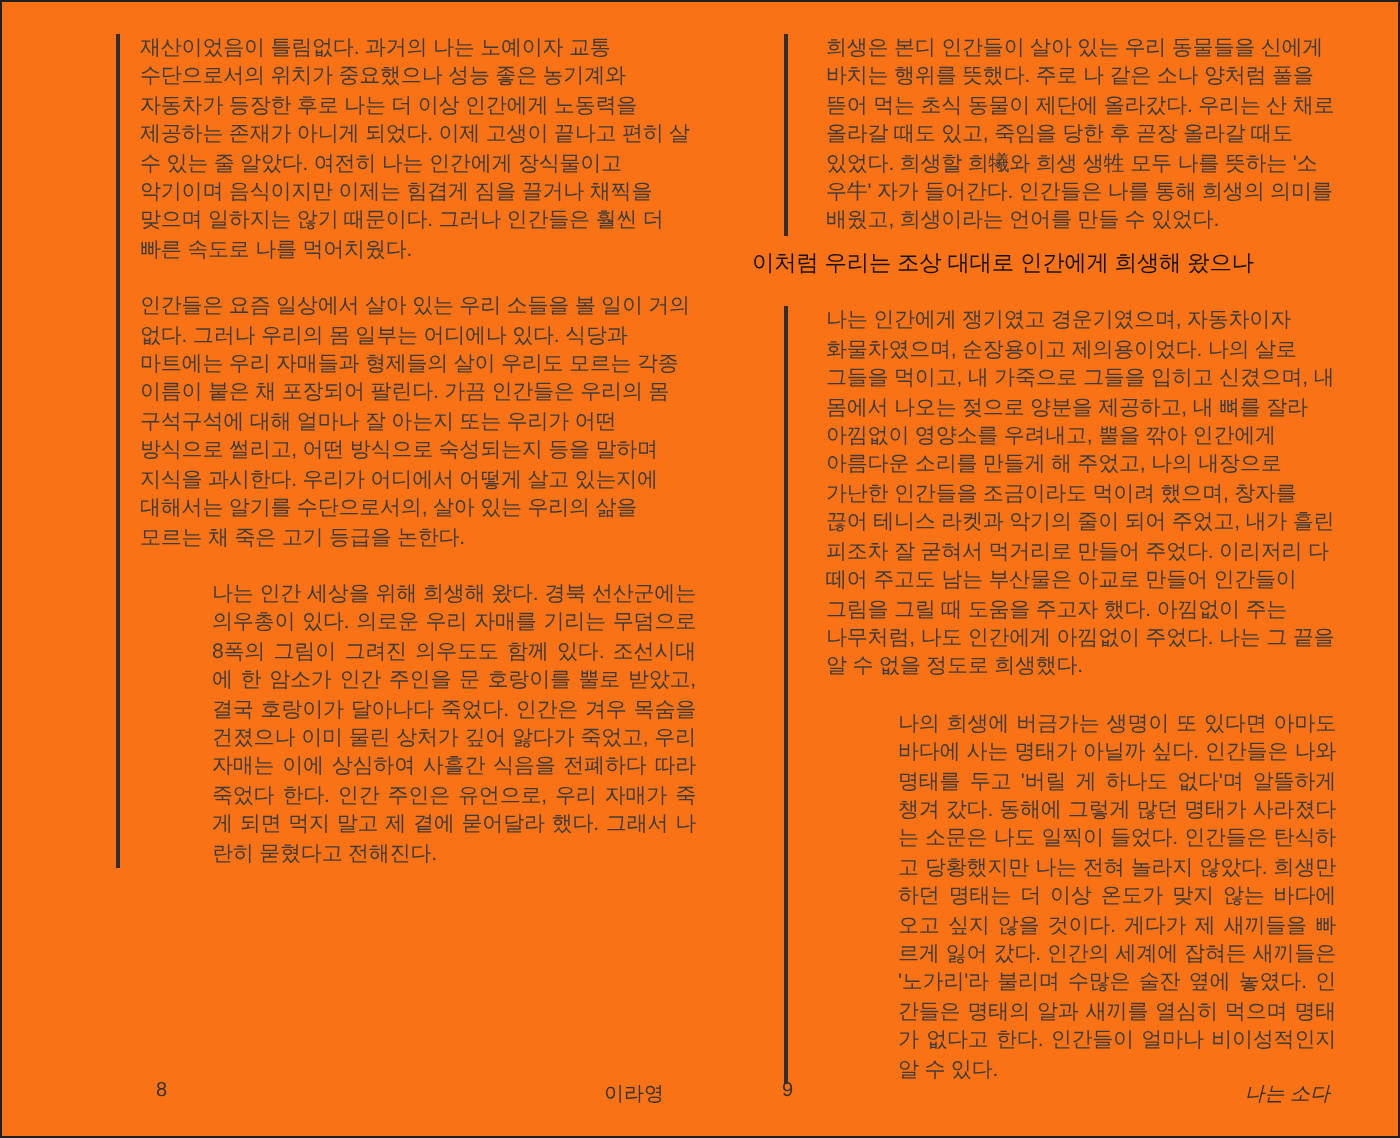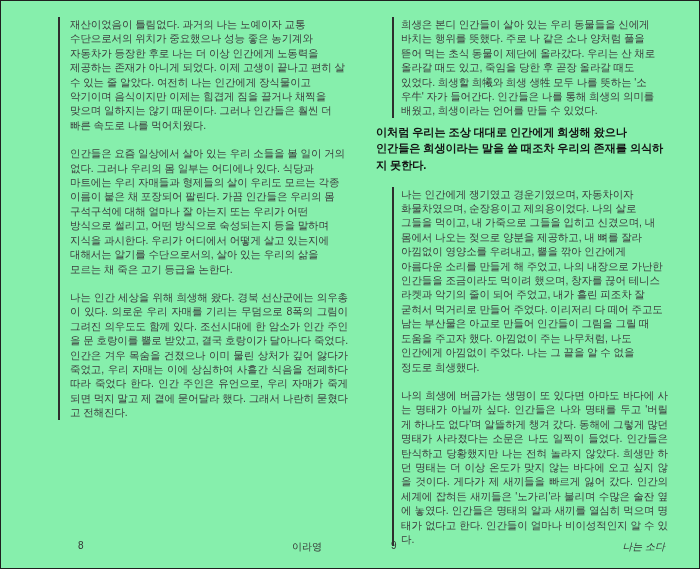--- a/index.html
+++ b/index.html
@@ -9,82 +9,83 @@
     height: 569px;
     overflow: hidden;
     background: #ffffff;
     font-family: "Liberation Sans", "DejaVu Sans", sans-serif;
   }
   .spread {
     position: absolute;
     inset: 0;
     width: 700px;
     height: 569px;
-    background: #86efac;
+    background: #f97316;
     border: 1px solid #1f1f1f;
     box-sizing: border-box;
   }
   .body-text {
     font-size: 10.5px;
     line-height: 14.4px;
     letter-spacing: -0.1px;
     color: #3c3c3c;
   }
   .para {
     margin: 0 0 14px 0;
     word-break: keep-all;
     overflow-wrap: break-word;
   }
   .para:last-child { margin-bottom: 0; }
   .para.justified {
     text-align: justify;
     word-break: break-all;
+    margin-left: 36px;
   }
   
   .left-block {
     position: absolute;
     left: 57px;
     top: 16px;
     width: 290px;
     border-left: 2px solid #2e2e2e;
     padding-left: 10px;
     box-sizing: border-box;
   }
   
   .right-block {
     position: absolute;
     left: 375px;
     top: 16px;
     width: 292px;
   }
   .quote-block {
     border-left: 2px solid #2e2e2e;
-    padding-left: 7px;
+    padding-left: 19px;
     margin-left: 16px;
     box-sizing: border-box;
   }
   .emphasis-block {
     margin: 6px 0 13px 0;
-    font-weight: bold;
+    font-weight: normal;
     color: #141414;
     font-size: 11.2px;
     line-height: 16.6px;
     letter-spacing: -0.1px;
   }
   .emphasis-line { white-space: normal; }
   
   .footer-item {
     position: absolute;
     top: 539px;
     font-size: 10px;
     color: #333333;
     letter-spacing: 0;
   }
   .pn-left   { left: 77px; }
-  .rf-left   { left: 291px; font-family: Liberation Mono, monospace; }
+  .rf-left   { left: 301px; font-family: Liberation Mono, monospace; }
   .pn-right  { left: 390px; }
   .rf-right  { right: 34px; font-style: italic; }
 </style>
 </head>
 <body>
 
 <div class="spread">
 
   <div>
     <div class="left-block body-text quoted">
@@ -96,21 +97,20 @@
     <div class="footer-item rf-left">이라영</div>
   </div>
 
   <div>
     <div class="right-block body-text">
       <div class="quote-block">
         <p class="para">희생은 본디 인간들이 살아 있는 우리 동물들을 신에게 바치는 행위를 뜻했다. 주로 나 같은 소나 양처럼 풀을 뜯어 먹는 초식 동물이 제단에 올라갔다. 우리는 산 채로 올라갈 때도 있고, 죽임을 당한 후 곧장 올라갈 때도 있었다. 희생할 희犧와 희생 생牲 모두 나를 뜻하는 '소 우牛' 자가 들어간다. 인간들은 나를 통해 희생의 의미를 배웠고, 희생이라는 언어를 만들 수 있었다.</p>
       </div>
       <div class="emphasis-block">
         <div class="emphasis-line">이처럼 우리는 조상 대대로 인간에게 희생해 왔으나</div>
-        <div class="emphasis-line">인간들은 희생이라는 말을 쓸 때조차 우리의 존재를 의식하지 못한다.</div>
       </div>
       <div class="quote-block">
         <p class="para">나는 인간에게 쟁기였고 경운기였으며, 자동차이자 화물차였으며, 순장용이고 제의용이었다. 나의 살로 그들을 먹이고, 내 가죽으로 그들을 입히고 신겼으며, 내 몸에서 나오는 젖으로 양분을 제공하고, 내 뼈를 잘라 아낌없이 영양소를 우려내고, 뿔을 깎아 인간에게 아름다운 소리를 만들게 해 주었고, 나의 내장으로 가난한 인간들을 조금이라도 먹이려 했으며, 창자를 끊어 테니스 라켓과 악기의 줄이 되어 주었고, 내가 흘린 피조차 잘 굳혀서 먹거리로 만들어 주었다. 이리저리 다 떼어 주고도 남는 부산물은 아교로 만들어 인간들이 그림을 그릴 때 도움을 주고자 했다. 아낌없이 주는 나무처럼, 나도 인간에게 아낌없이 주었다. 나는 그 끝을 알 수 없을 정도로 희생했다.</p>
         <p class="para justified">나의 희생에 버금가는 생명이 또 있다면 아마도 바다에 사는 명태가 아닐까 싶다. 인간들은 나와 명태를 두고 '버릴 게 하나도 없다'며 알뜰하게 챙겨 갔다. 동해에 그렇게 많던 명태가 사라졌다는 소문은 나도 일찍이 들었다. 인간들은 탄식하고 당황했지만 나는 전혀 놀라지 않았다. 희생만 하던 명태는 더 이상 온도가 맞지 않는 바다에 오고 싶지 않을 것이다. 게다가 제 새끼들을 빠르게 잃어 갔다. 인간의 세계에 잡혀든 새끼들은 '노가리'라 불리며 수많은 술잔 옆에 놓였다. 인간들은 명태의 알과 새끼를 열심히 먹으며 명태가 없다고 한다. 인간들이 얼마나 비이성적인지 알 수 있다.</p>
       </div>
     </div>
     <div class="footer-item pn-right">9</div>
     <div class="footer-item rf-right">나는 소다</div>
   </div>
 

